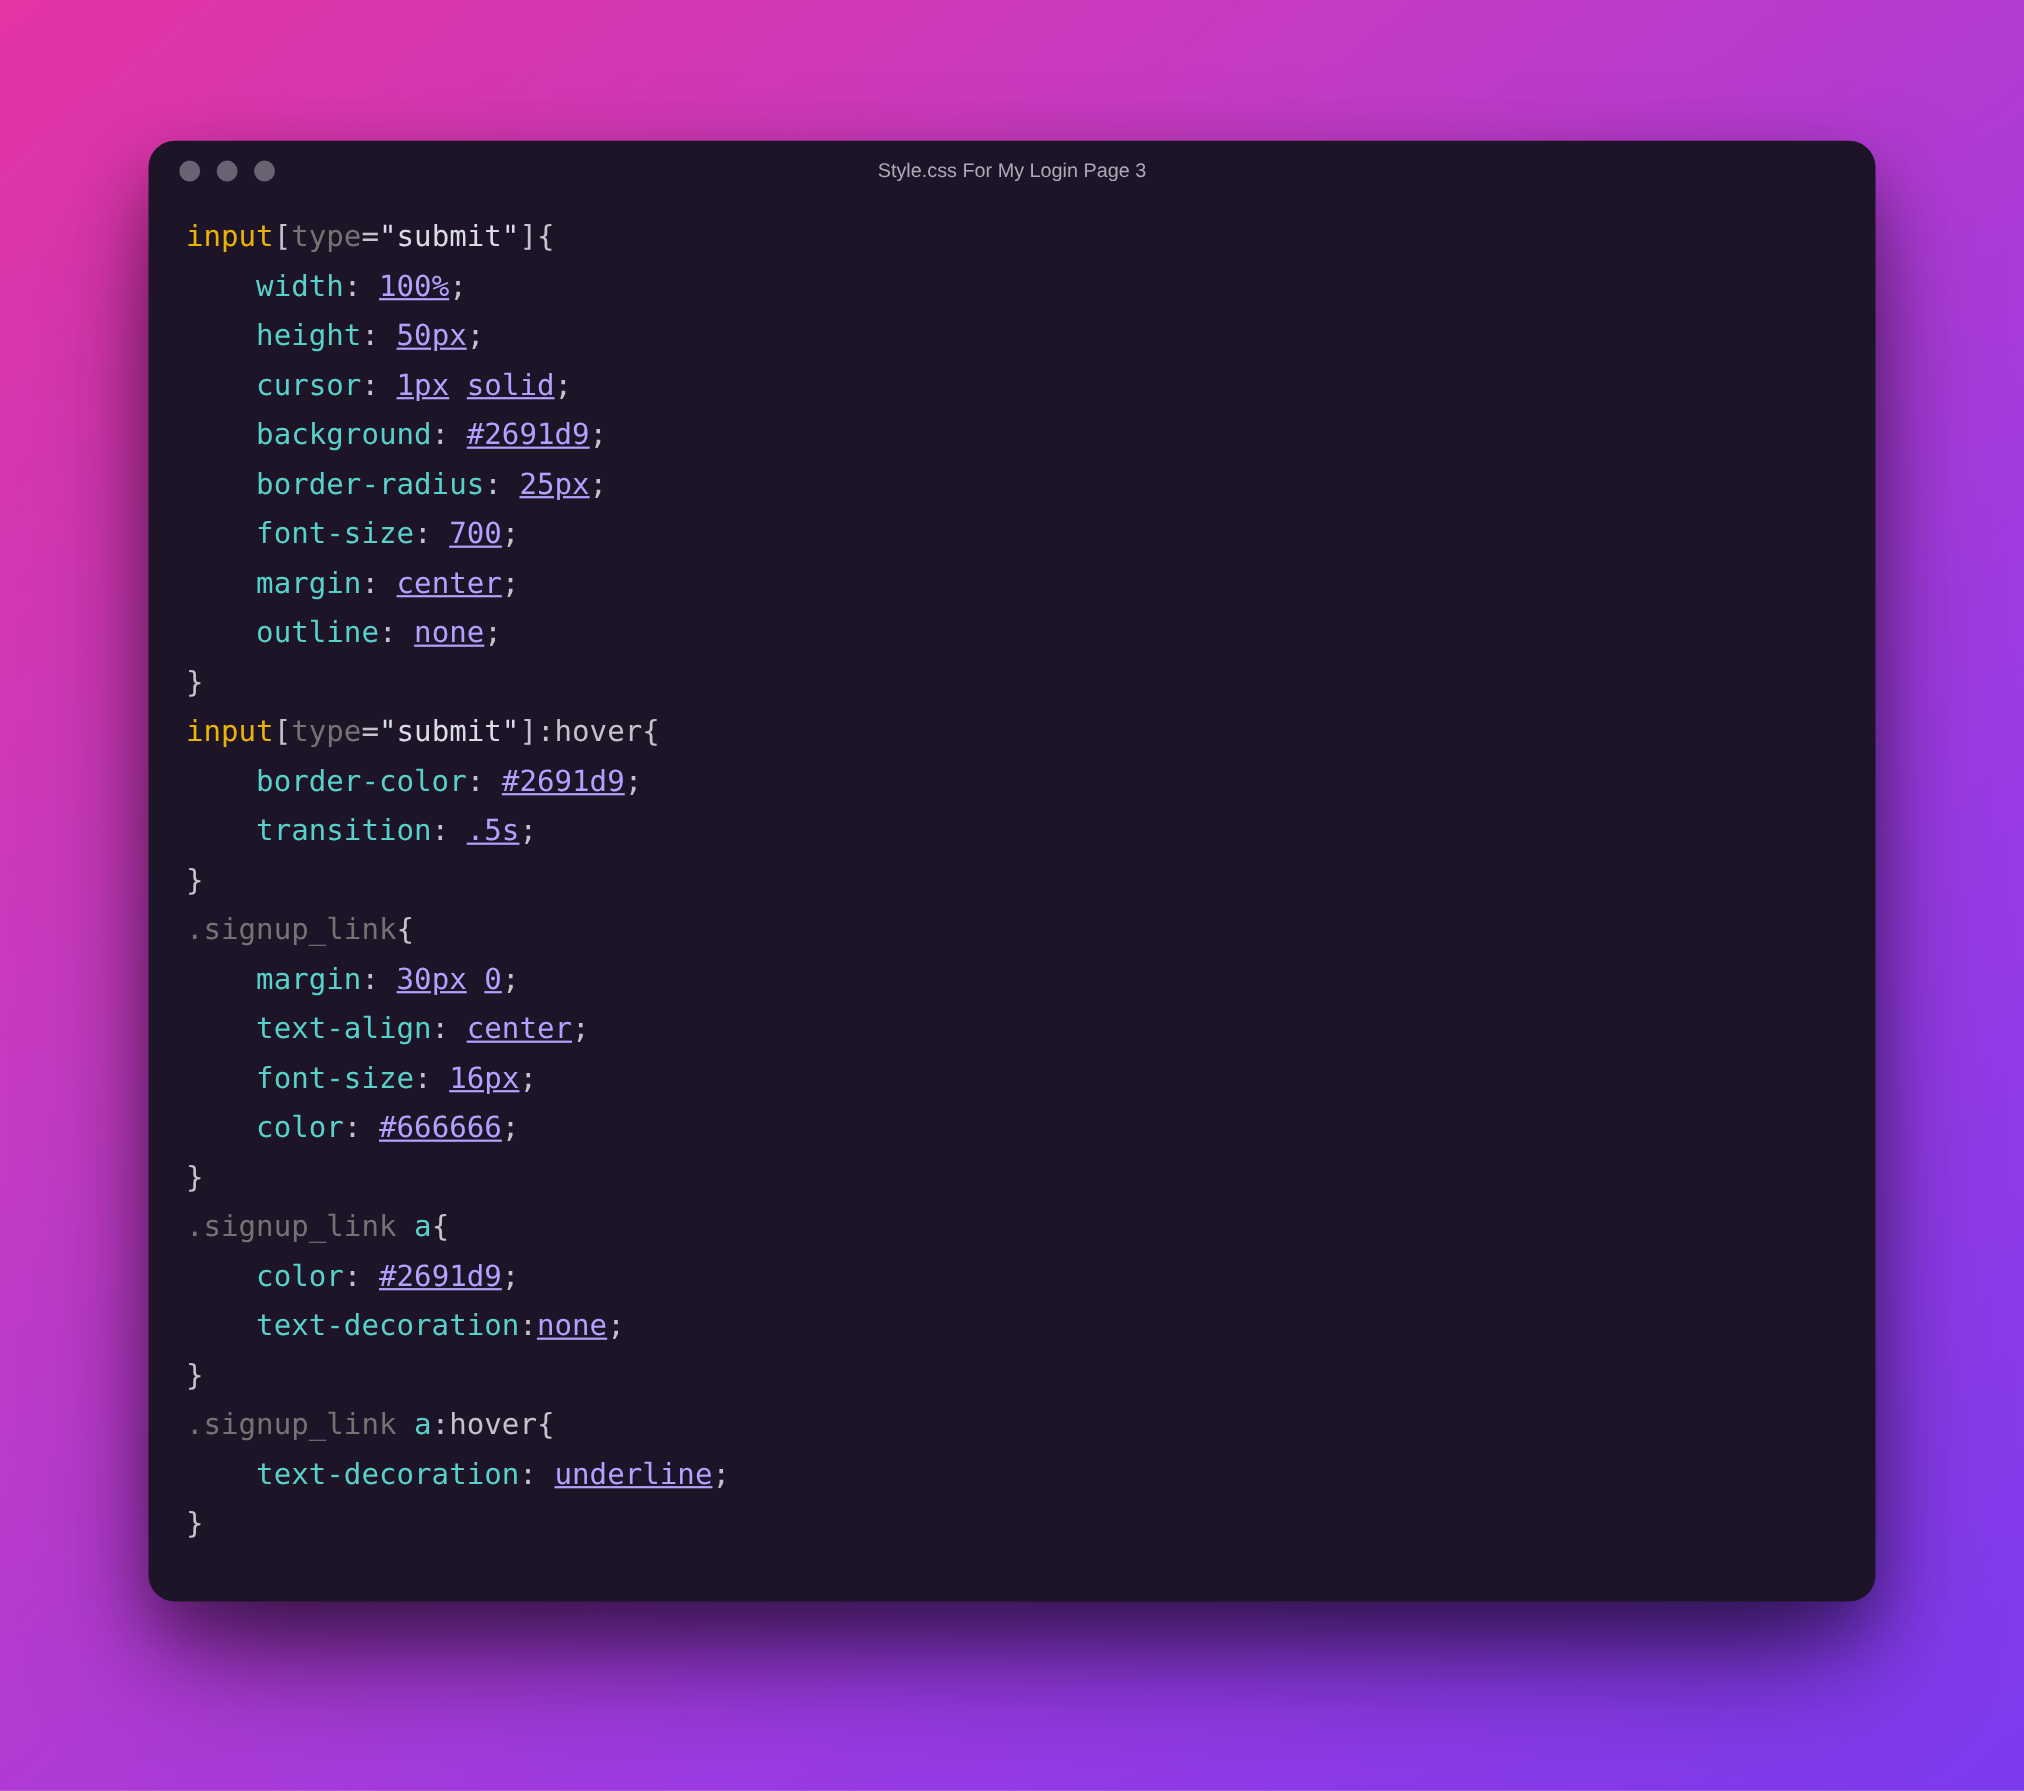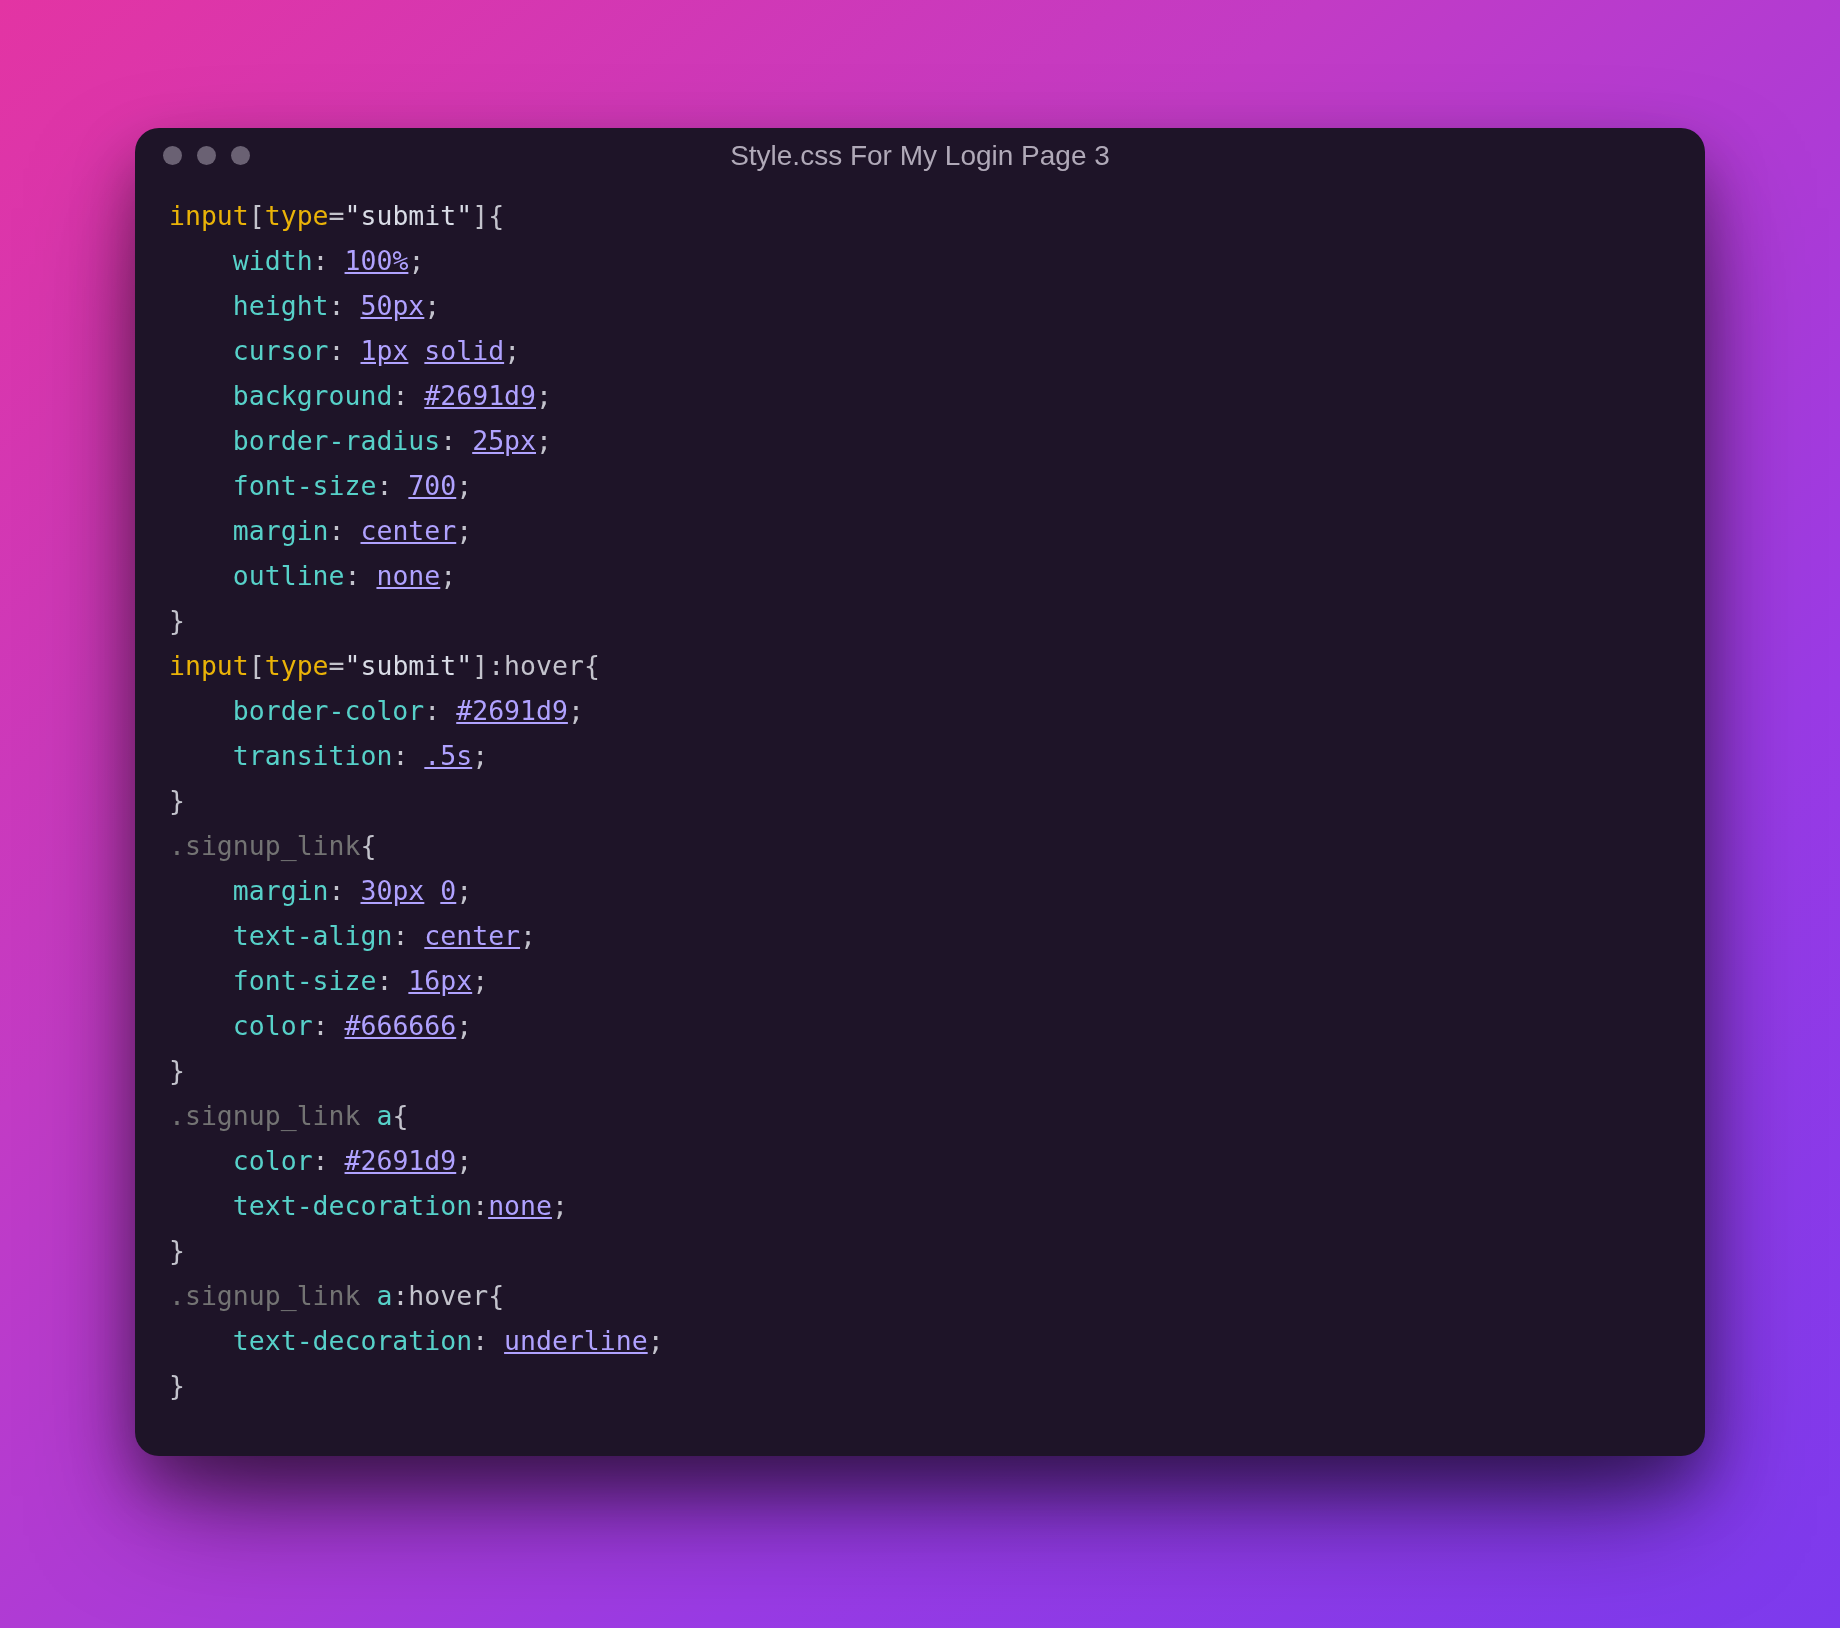--- a/index.html
+++ b/index.html
@@ -18,29 +18,29 @@
       overflow:hidden;
     }
     .titlebar{
       display:flex;align-items:center;
       padding:18px 28px 4px;
       position:relative;
     }
     .dot{width:19px;height:19px;border-radius:50%;background:#6a6173;margin-right:15px;display:inline-block;}
     .title{
       position:absolute;left:0;right:0;text-align:center;
-      color:#b0a9b8;font-family:-apple-system,BlinkMacSystemFont,"Segoe UI",sans-serif;font-size:28px;font-weight:400;
+      color:#b0a9b8;font-family:-apple-system,BlinkMacSystemFont,"Segoe UI",sans-serif;font-size:18px;font-weight:400;
     }
     pre.code{
       margin:0;padding:24px 34px 48px;
       font-size:26.5px;line-height:45px;
       white-space:pre;color:#c3c3cc;
     }
     .tag   {color:#eab308;}
-    .attr  {color:#eab308;}
+    .attr  {color:#737373;}
     .str   {color:#d9dce6;}
     .punct {color:#c3c3cc;}
     .prop  {color:#57d1c9;margin-top:40px;}
     .val   {color:#b0a2ff;text-decoration:underline;}
     .cls   {color:#737373;}
     .cls2  {color:#57d1c9;}
   </style>
 </head>
 <body>
 

